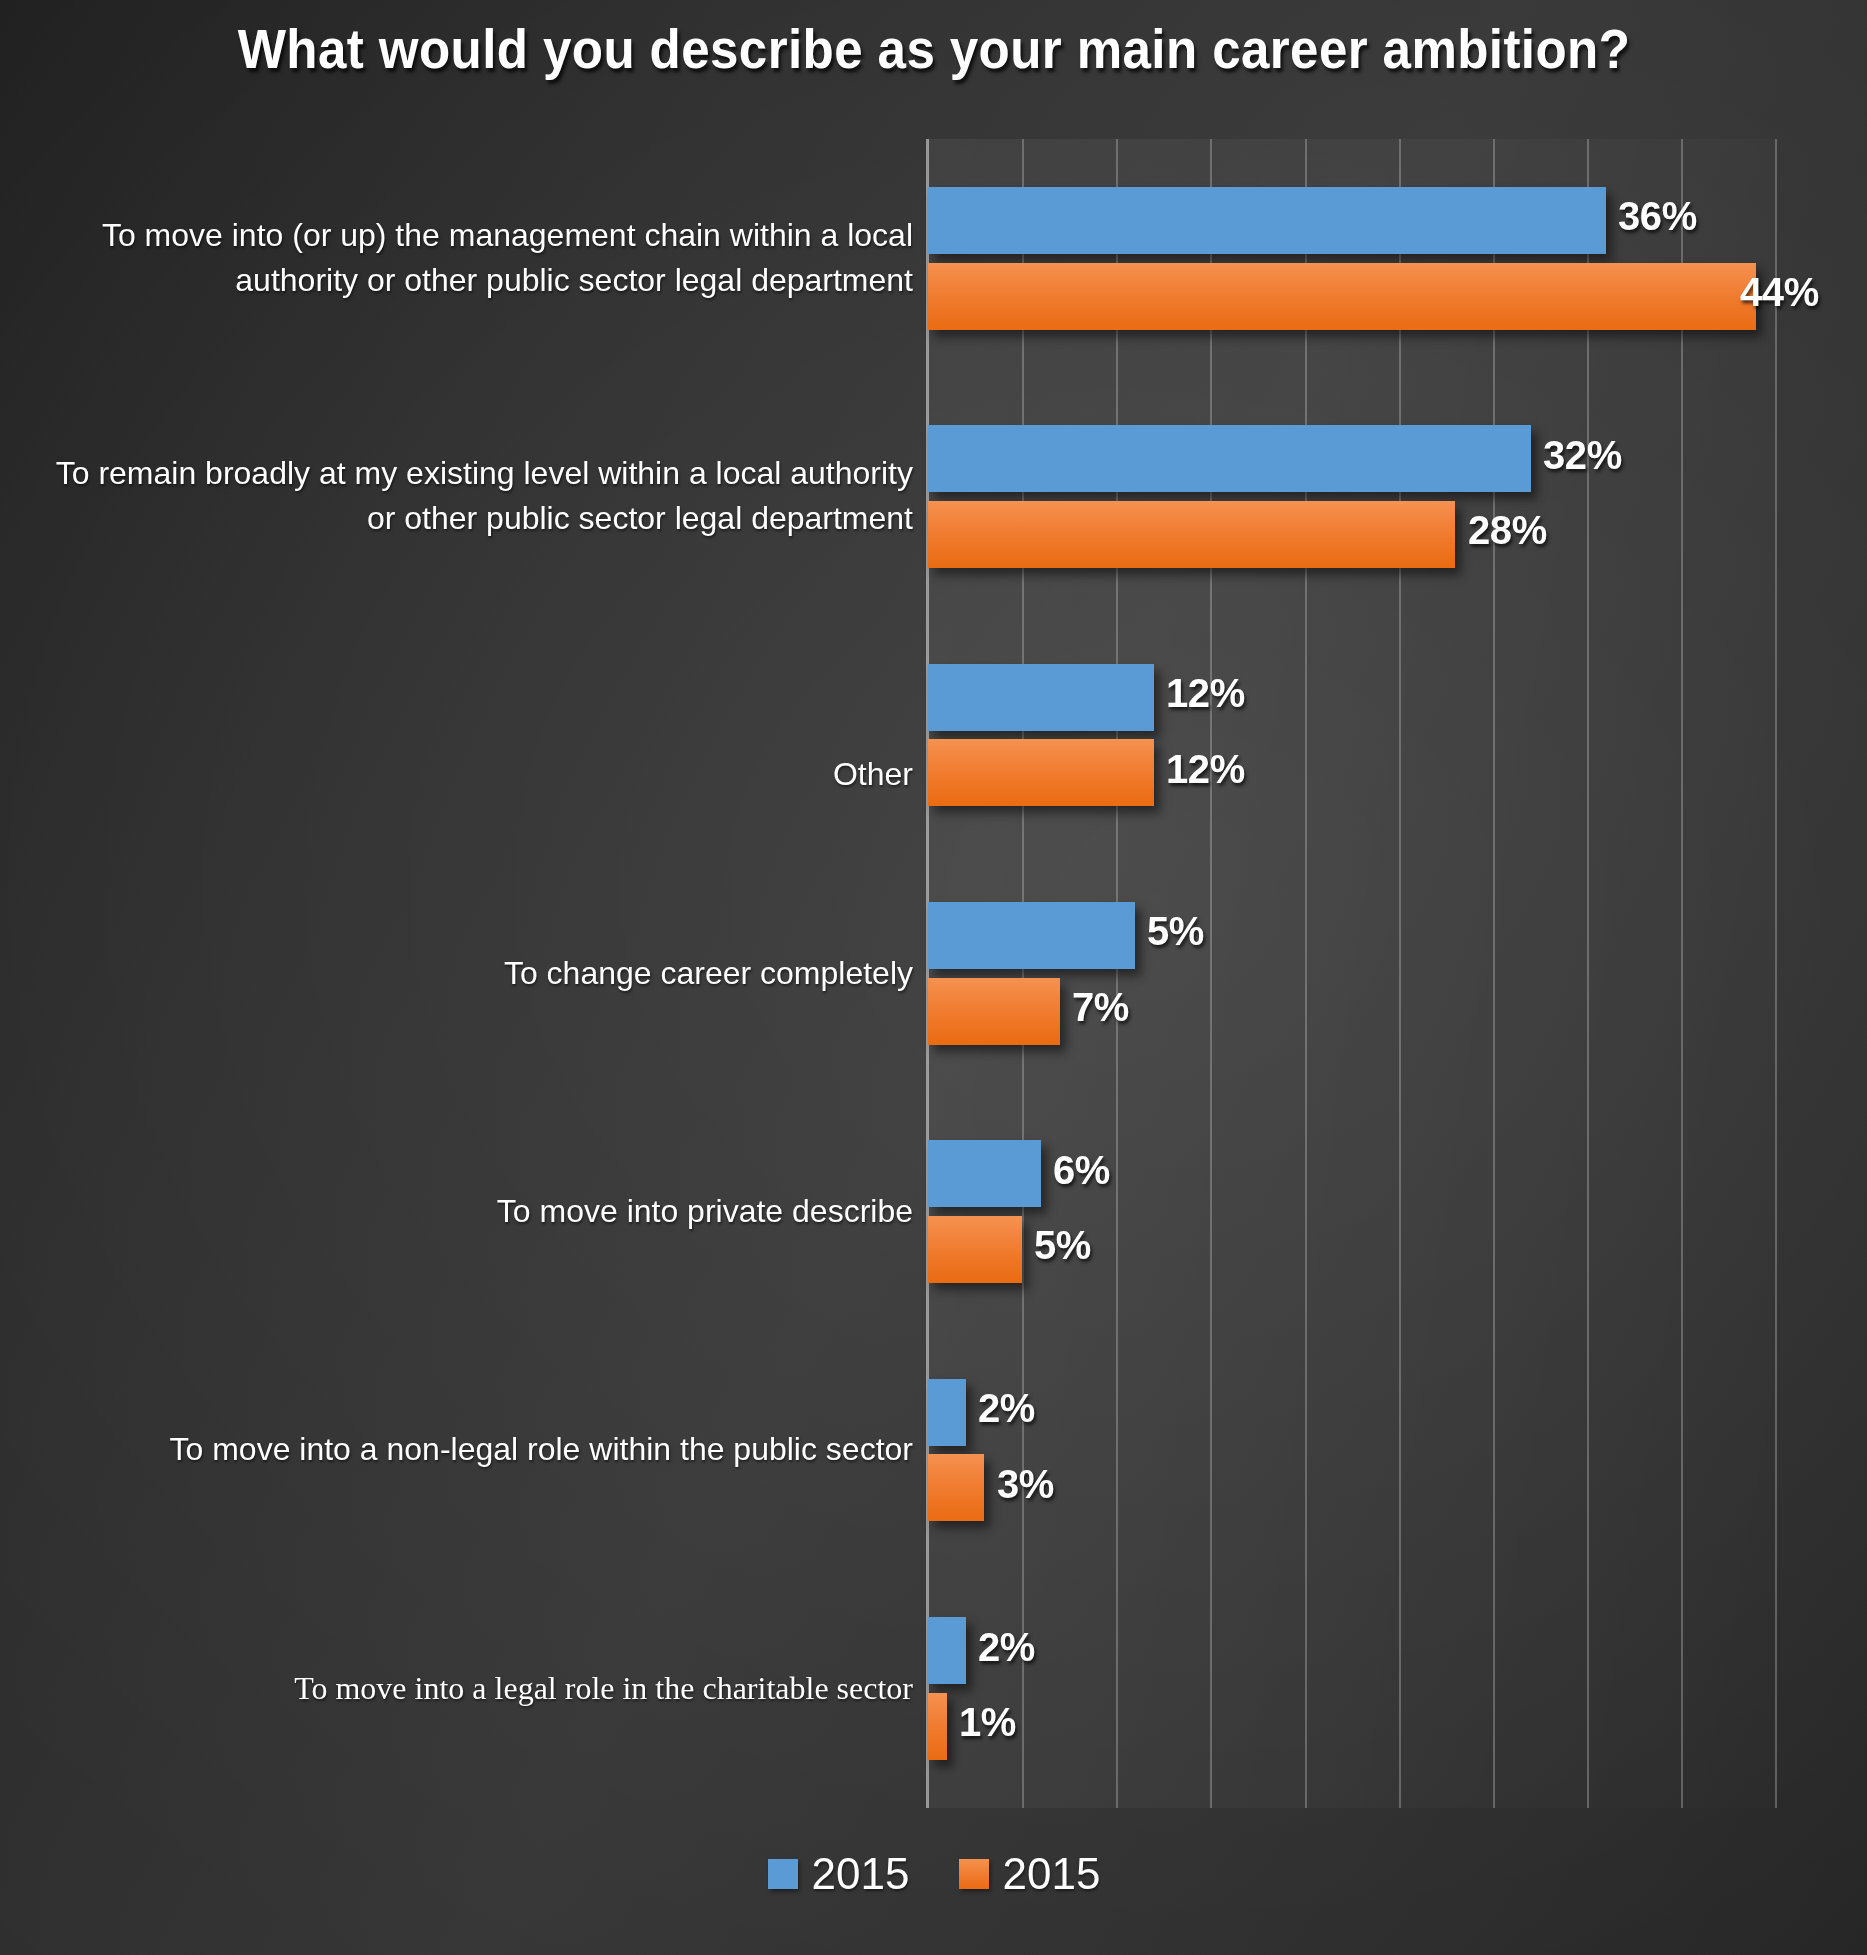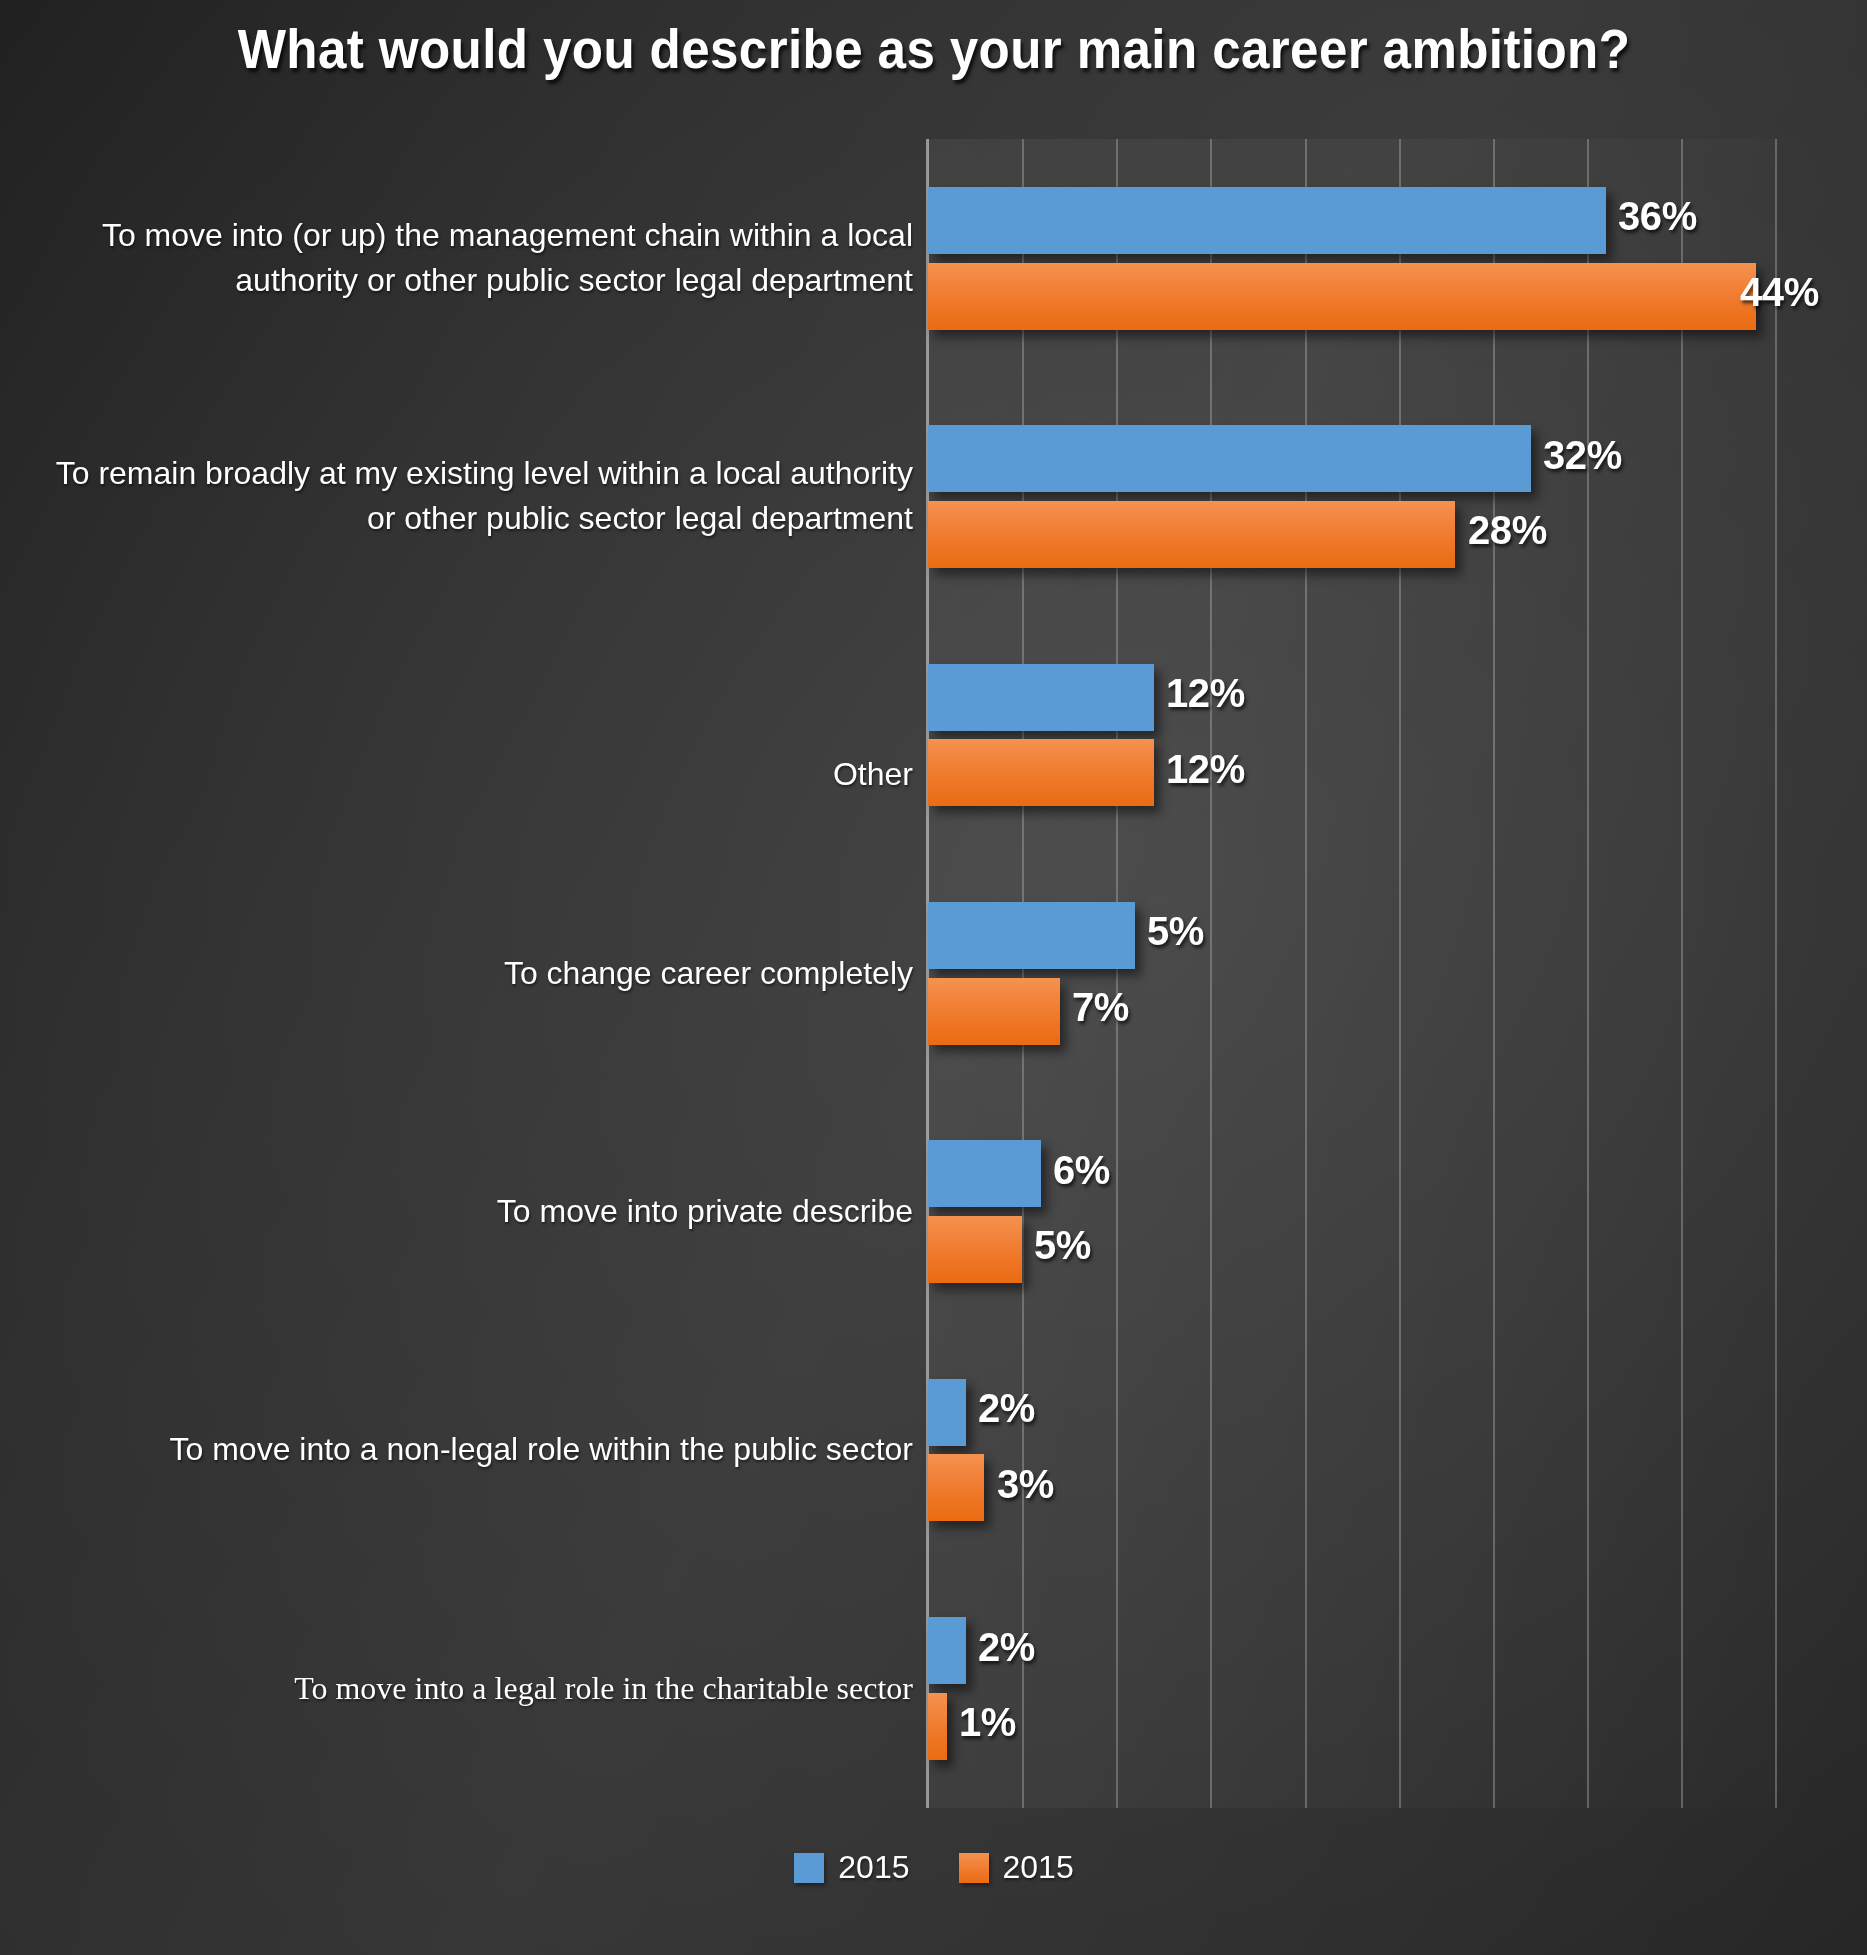--- a/index.html
+++ b/index.html
@@ -117,21 +117,21 @@
     gap: 14px;
   }
   .legend-swatch {
     width: 30px;
     height: 30px;
     box-shadow: 1.7px 2.6px 4.3px rgba(0,0,0,0.45);
   }
   .legend-swatch.s2015 { background: #5b9bd5; }
   .legend-swatch.s2013 { background: linear-gradient(to bottom, #f5924f 0%, #ee7524 70%, #ea6c12 100%); }
   .legend-label {
-    font-size: 32px;
+    font-size: 44px;
     color: #ffffff;
     text-shadow: 0.9px 1.7px 2.6px rgba(0,0,0,0.5);
   }
 </style>
 </head>
 <body>
 
 <div id="chart-root">
 
   <div class="chart-title">What would you describe as your main career ambition?</div>

